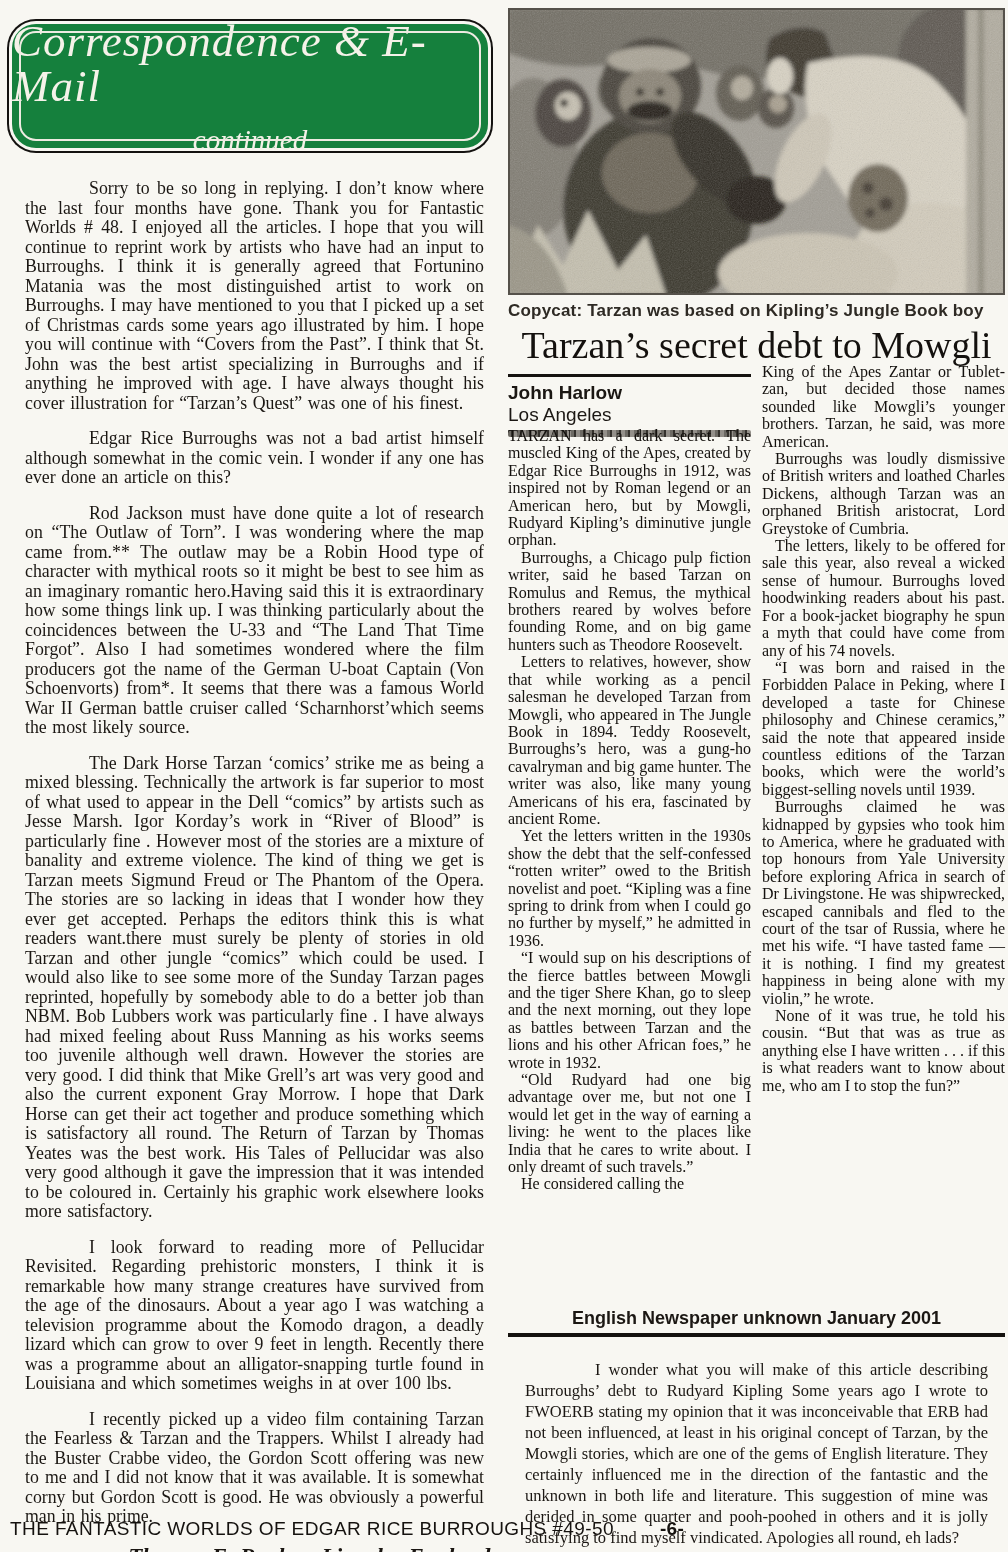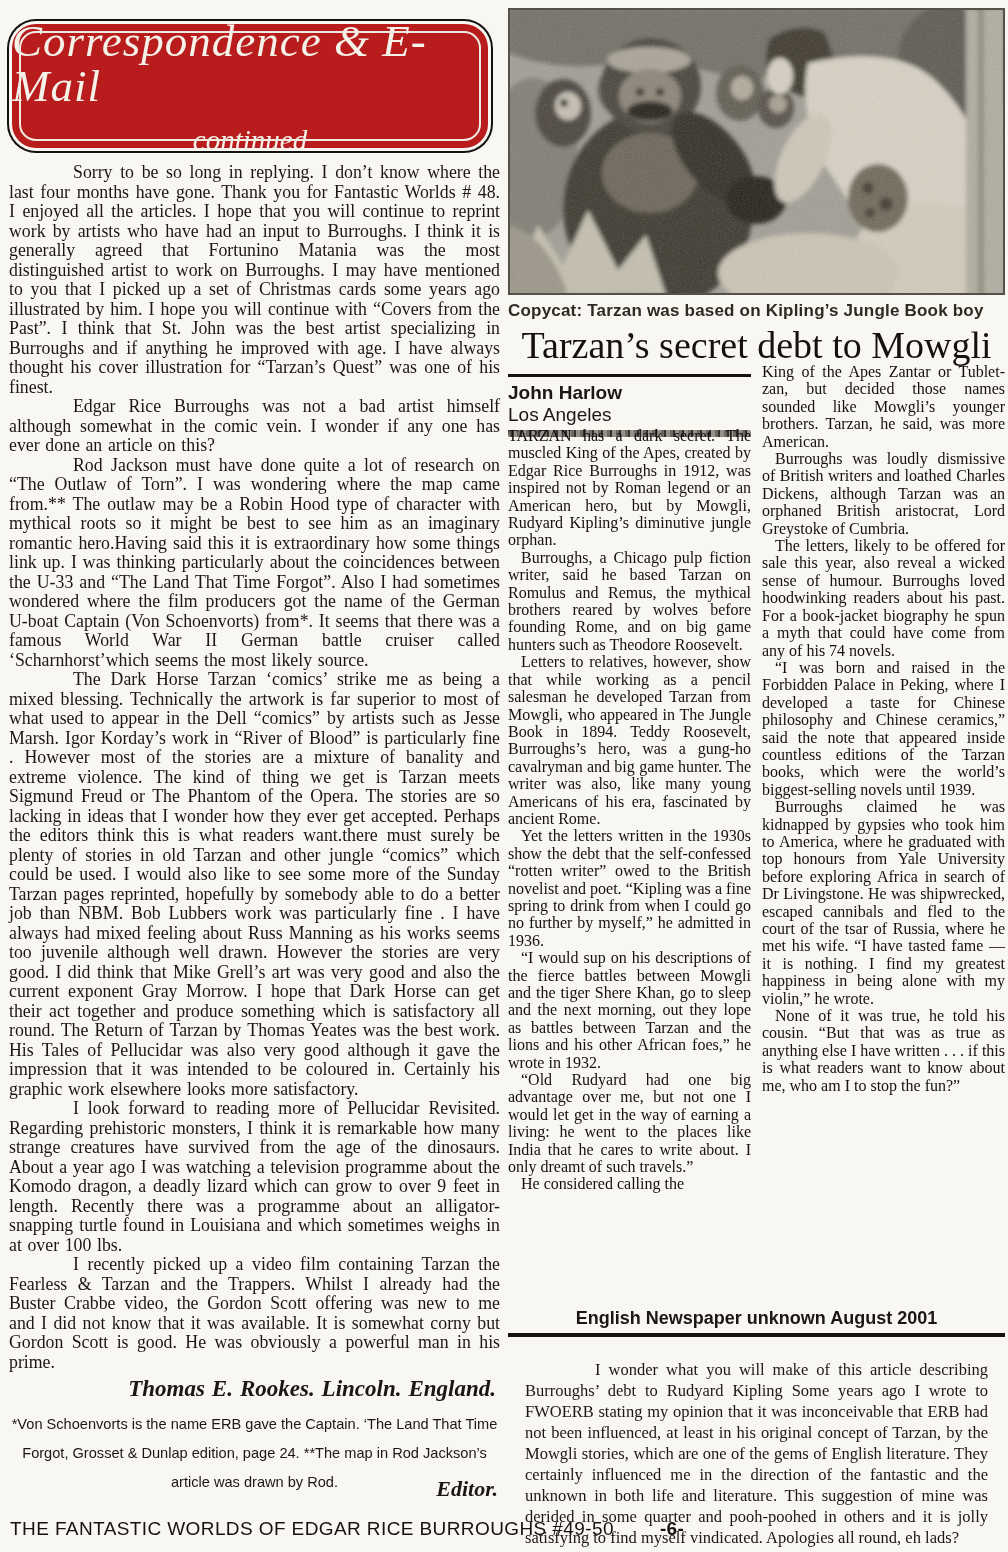--- a/index.html
+++ b/index.html
@@ -1,31 +1,31 @@
 <!DOCTYPE html>
 <html><head>
 <meta charset="utf-8">
 <style>
   html,body{margin:0;padding:0;background:#dedddา;}
   html,body{background:#d8d7d3;}
   .page{position:relative;width:1008px;height:1552px;background:#f8f7f2;margin:0 auto;
         font-family:"Liberation Serif",serif;color:#1b1713;overflow:hidden;}
 
   
-  .masthead{position:absolute;left:12px;top:24px;width:476px;height:124px;background:#b91c1c;
+  .masthead{position:absolute;left:12px;top:24px;width:476px;height:124px;background:#15803d;
             border-radius:24px;box-shadow:0 0 0 3px #f8f7f2,0 0 0 5px #141210;
             display:flex;flex-direction:column;align-items:center;justify-content:center;}
   .masthead::after{content:"";position:absolute;inset:7px;border:2px solid #eeebe2;border-radius:17px;pointer-events:none;}
   .masthead-title{font-style:italic;font-size:45px;color:#f5f2e9;line-height:1;letter-spacing:1px;margin-top:2px;}
   .masthead-sub{font-style:italic;font-size:29px;color:#f5f2e9;line-height:1;margin-top:17px;}
 
   
   .letter{position:absolute;left:9px;top:163px;width:491px;font-size:17.8px;line-height:19.5px;
           text-align:justify;word-spacing:1.2px;}
-  .letter p{margin:0;text-indent:64px;font-family:Liberation Serif, serif;}
+  .letter p{margin:16px;text-indent:64px;font-family:Liberation Serif, serif;}
   .letter-sig{text-align:right;font-weight:bold;font-style:italic;font-size:23px;line-height:28px;
               margin-top:3px;padding-right:4px;}
   .footnotes{position:relative;margin-top:7px;font-family:"Liberation Sans",sans-serif;
              font-size:14.6px;line-height:29px;text-align:center;text-indent:0;word-spacing:0;}
   .editor-sig{position:absolute;right:2px;bottom:-3px;font-family:"Liberation Serif",serif;
               font-weight:bold;font-style:italic;font-size:22px;line-height:22px;}
 
   
   .clipping{position:absolute;left:508px;top:8px;width:497px;height:1500px;}
   .photo{display:block;width:497px;height:287px;}
@@ -160,21 +160,21 @@
 
     <div class="col col2">
       <p class="first">King of the Apes Zantar or Tublet-zan, but decided those names sounded like Mowgli’s younger brothers. Tarzan, he said, was more American.</p>
       <p>Burroughs was loudly dismissive of British writers and loathed Charles Dickens, although Tarzan was an orphaned British aristocrat, Lord Greystoke of Cumbria.</p>
       <p>The letters, likely to be offered for sale this year, also reveal a wicked sense of humour. Burroughs loved hoodwinking readers about his past. For a book-jacket biography he spun a myth that could have come from any of his 74 novels.</p>
       <p>“I was born and raised in the Forbidden Palace in Peking, where I developed a taste for Chinese philosophy and Chinese ceramics,” said the note that appeared inside countless editions of the Tarzan books, which were the world’s biggest-selling novels until 1939.</p>
       <p>Burroughs claimed he was kidnapped by gypsies who took him to America, where he graduated with top honours from Yale University before exploring Africa in search of Dr Livingstone. He was shipwrecked, escaped cannibals and fled to the court of the tsar of Russia, where he met his wife. “I have tasted fame — it is nothing. I find my greatest happiness in being alone with my violin,” he wrote.</p>
       <p>None of it was true, he told his cousin. “But that was as true as anything else I have written . . . if this is what readers want to know about me, who am I to stop the fun?”</p>
     </div>
 
-    <div class="attribution">English Newspaper unknown August 2001</div>
+    <div class="attribution">English Newspaper unknown January 2001</div>
     <div class="attr-rule"></div>
 
     <div class="response">
       <p>I wonder what you will make of this article  describing Burroughs’ debt to Rudyard Kipling  Some years ago I wrote to FWOERB  stating my opinion that it was inconceivable that ERB had not been influenced, at least in his original concept of Tarzan, by the Mowgli stories, which are one of the gems of English literature. They certainly influenced me in the direction of the fantastic and the unknown in both life and literature. This suggestion of mine was derided in some quarter and pooh-poohed in others and it is jolly satisfying to find myself vindicated. Apologies all round, eh lads?</p>
       <div class="response-close">
         <span class="response-closing">Yours sincerely.</span>
         <span class="response-signature">Ian Peters Lamberhurst Kent, England.</span>
       </div>
     </div>
   </div>

